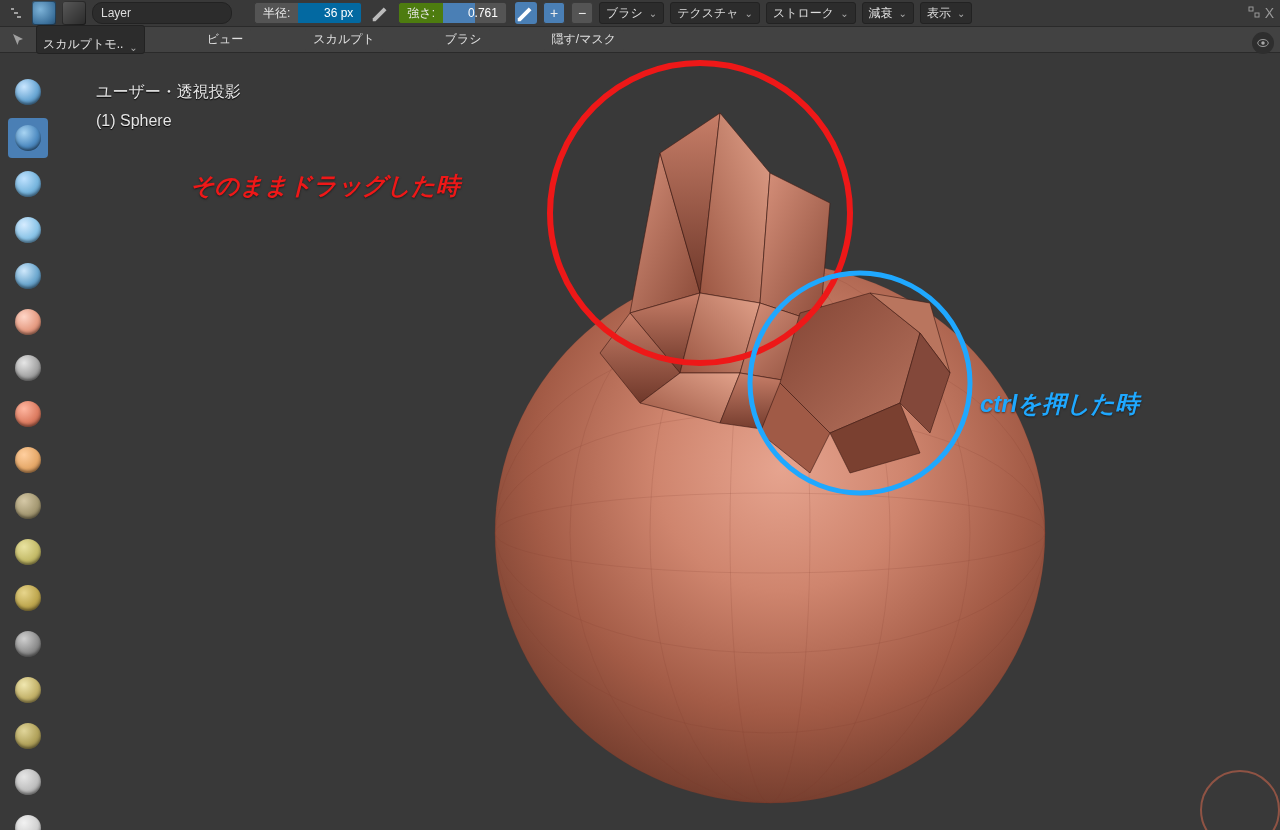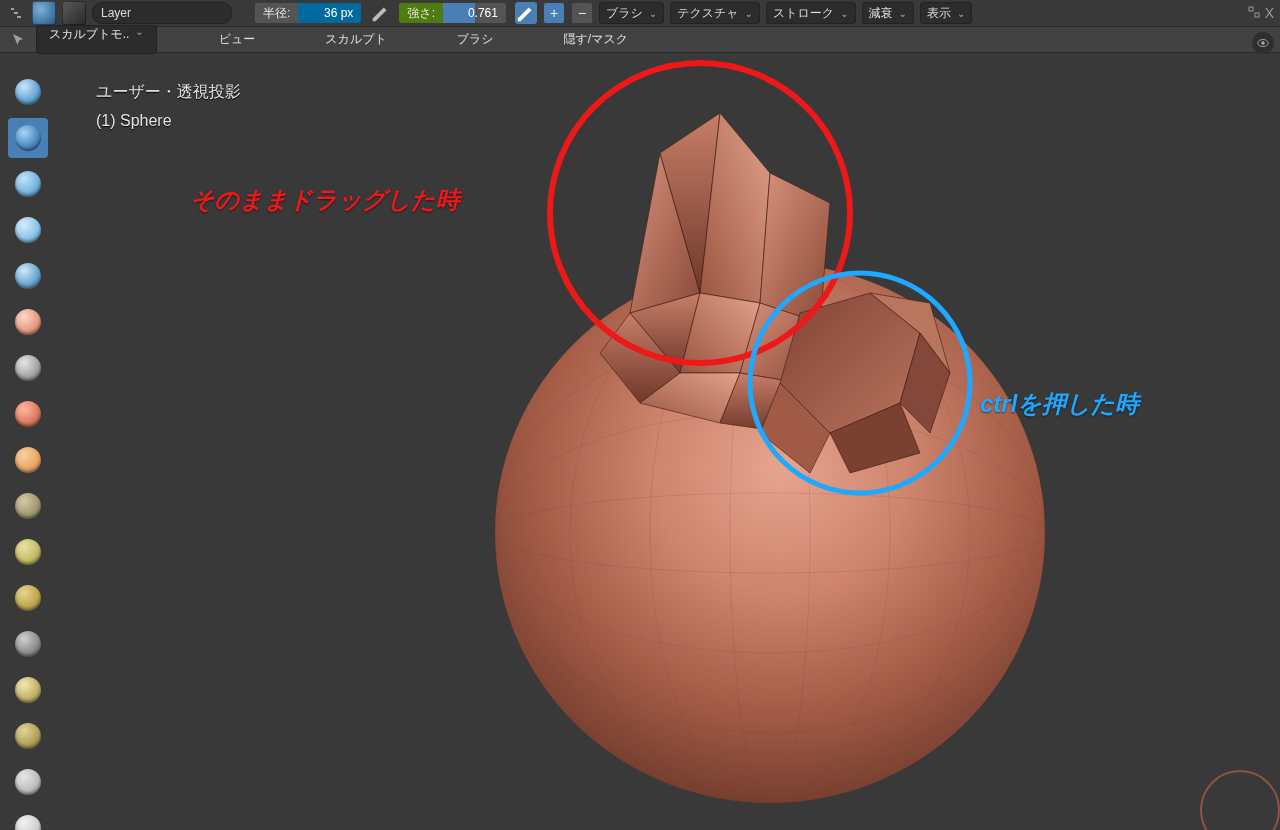--- a/index.html
+++ b/index.html
@@ -83,22 +83,22 @@
     .corner-icons { display: flex; gap: 4px; align-items: center; color: #999; }
     .corner-icons .x { font-size: 14px; }
 
     .sub-header {
       height: 26px; background: #424242;
       border-bottom: 1px solid #2a2a2a;
       display: flex; align-items: center; gap: 8px;
       padding: 0 8px;
     }
     .mode-dd {
-      display: flex; align-items: flex-start; gap: 6px;
-      height: 29px; padding: 0 12px;
+      display: flex; align-items: flex-end; gap: 6px;
+      height: 29px; padding: 0 6px;
       background: #2c2c2c; border-radius: 3px; border: 1px solid #222;
     }
     .mode-dd::after { content: "⌄"; font-size: 10px; color: #aaa; }
     .menu-item {
       height: 22px; padding: 0 8px;
       display: flex; align-items: center;
       background: #424242; border-radius: 3px;
       color: #e0e0e0;
       margin-left: 46px;
     }
@@ -122,21 +122,21 @@
     .tool .ball {
       width: 26px; height: 26px; border-radius: 50%;
       background: radial-gradient(circle at 35% 30%, var(--hl,#ccc) 0%, var(--base,#888) 55%, var(--dark,#555) 100%);
       box-shadow: inset 0 -2px 3px rgba(0,0,0,.4);
     }
     .overlay-text {
       position: absolute; left: 96px; top: 78px;
       color: #e6e6e6; text-shadow: 0 1px 1px #000;
       font-size: 16px; line-height: 1.8;
     }
-    .ann-red { position:absolute; font-weight: 800; color:#ee1818; font-size: 24px; font-style: italic; text-shadow: 0 1px 2px rgba(0,0,0,.5); margin-top: 14px; }
+    .ann-red { position:absolute; font-weight: 800; color:#ee1818; font-size: 24px; font-style: italic; text-shadow: 0 1px 2px rgba(0,0,0,.5); }
     .ann-blue { position:absolute; font-weight: 800; color:#1fa8ff; font-size: 24px; font-style: italic; text-shadow: 0 1px 2px rgba(0,0,0,.5); }
 
     .viewport-svg { position: absolute; left: 0; top: 53px; width: 1280px; height: 777px; pointer-events: none; }
     .bottom-circle {
       position: absolute; right: 0; bottom: -20px;
       width: 80px; height: 80px; border-radius: 50%;
       border: 2px solid rgba(230,110,80,.5);
     }
   </style>
 </head>

